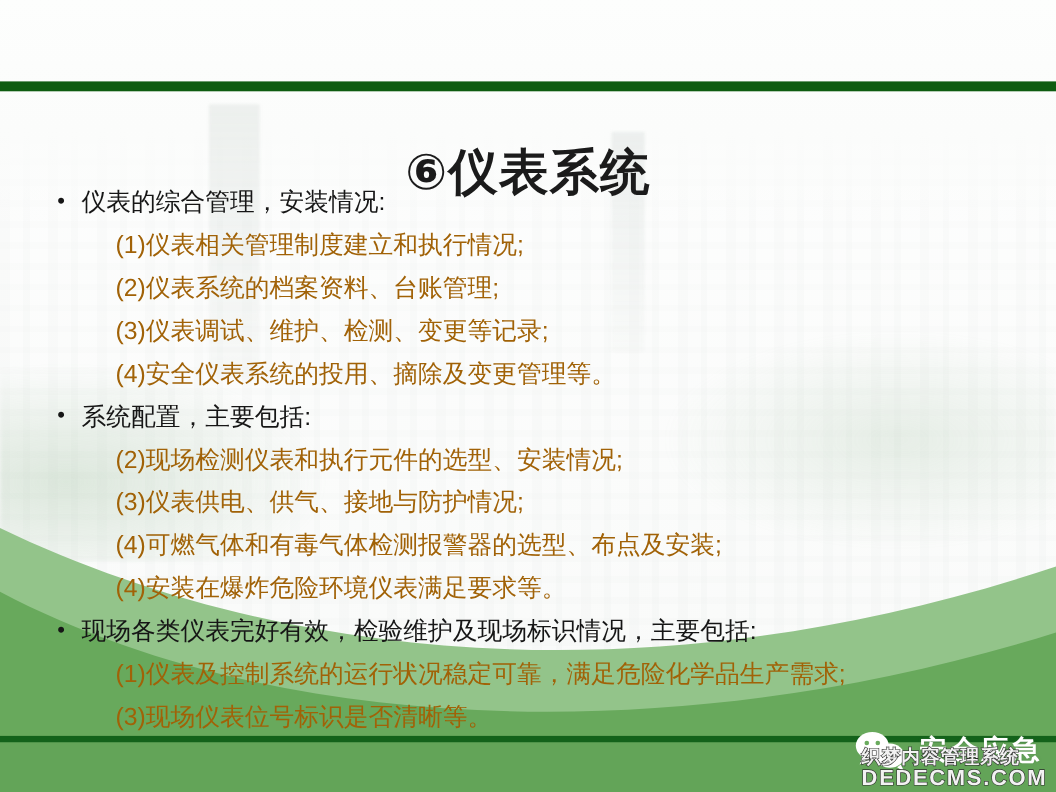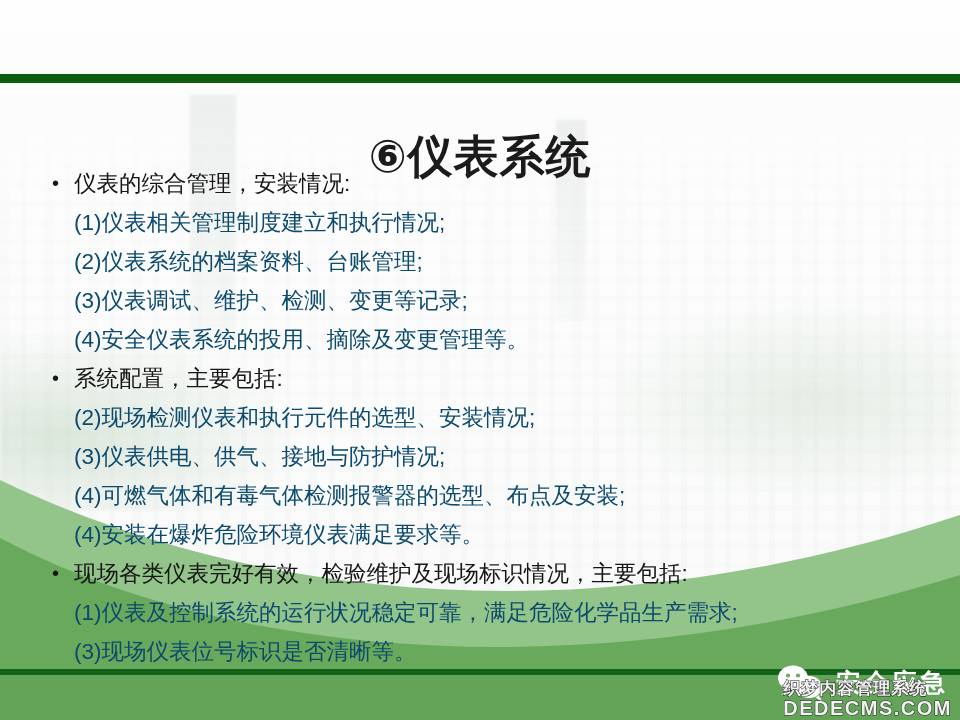--- a/index.html
+++ b/index.html
@@ -149,24 +149,24 @@
   }
   .bullet-dot {
     width: 22px;
     flex: 0 0 22px;
     font-size: 20px;
     line-height: 39px;
     color: #161616;
   }
   .bullet-text { flex: 1 1 auto; }
   .sub-line {
-    padding-left: 74px;
+    padding-left: 105px;
     font-size: 22.5px;
     line-height: 39px;
-    color: #0c4a6e;
+    color: #a16207;
     white-space: nowrap;
   }
 
   
   .logo-wrap {
     position: absolute;
     right: 12px;
     bottom: 18px;
     display: flex;
     align-items: center;

